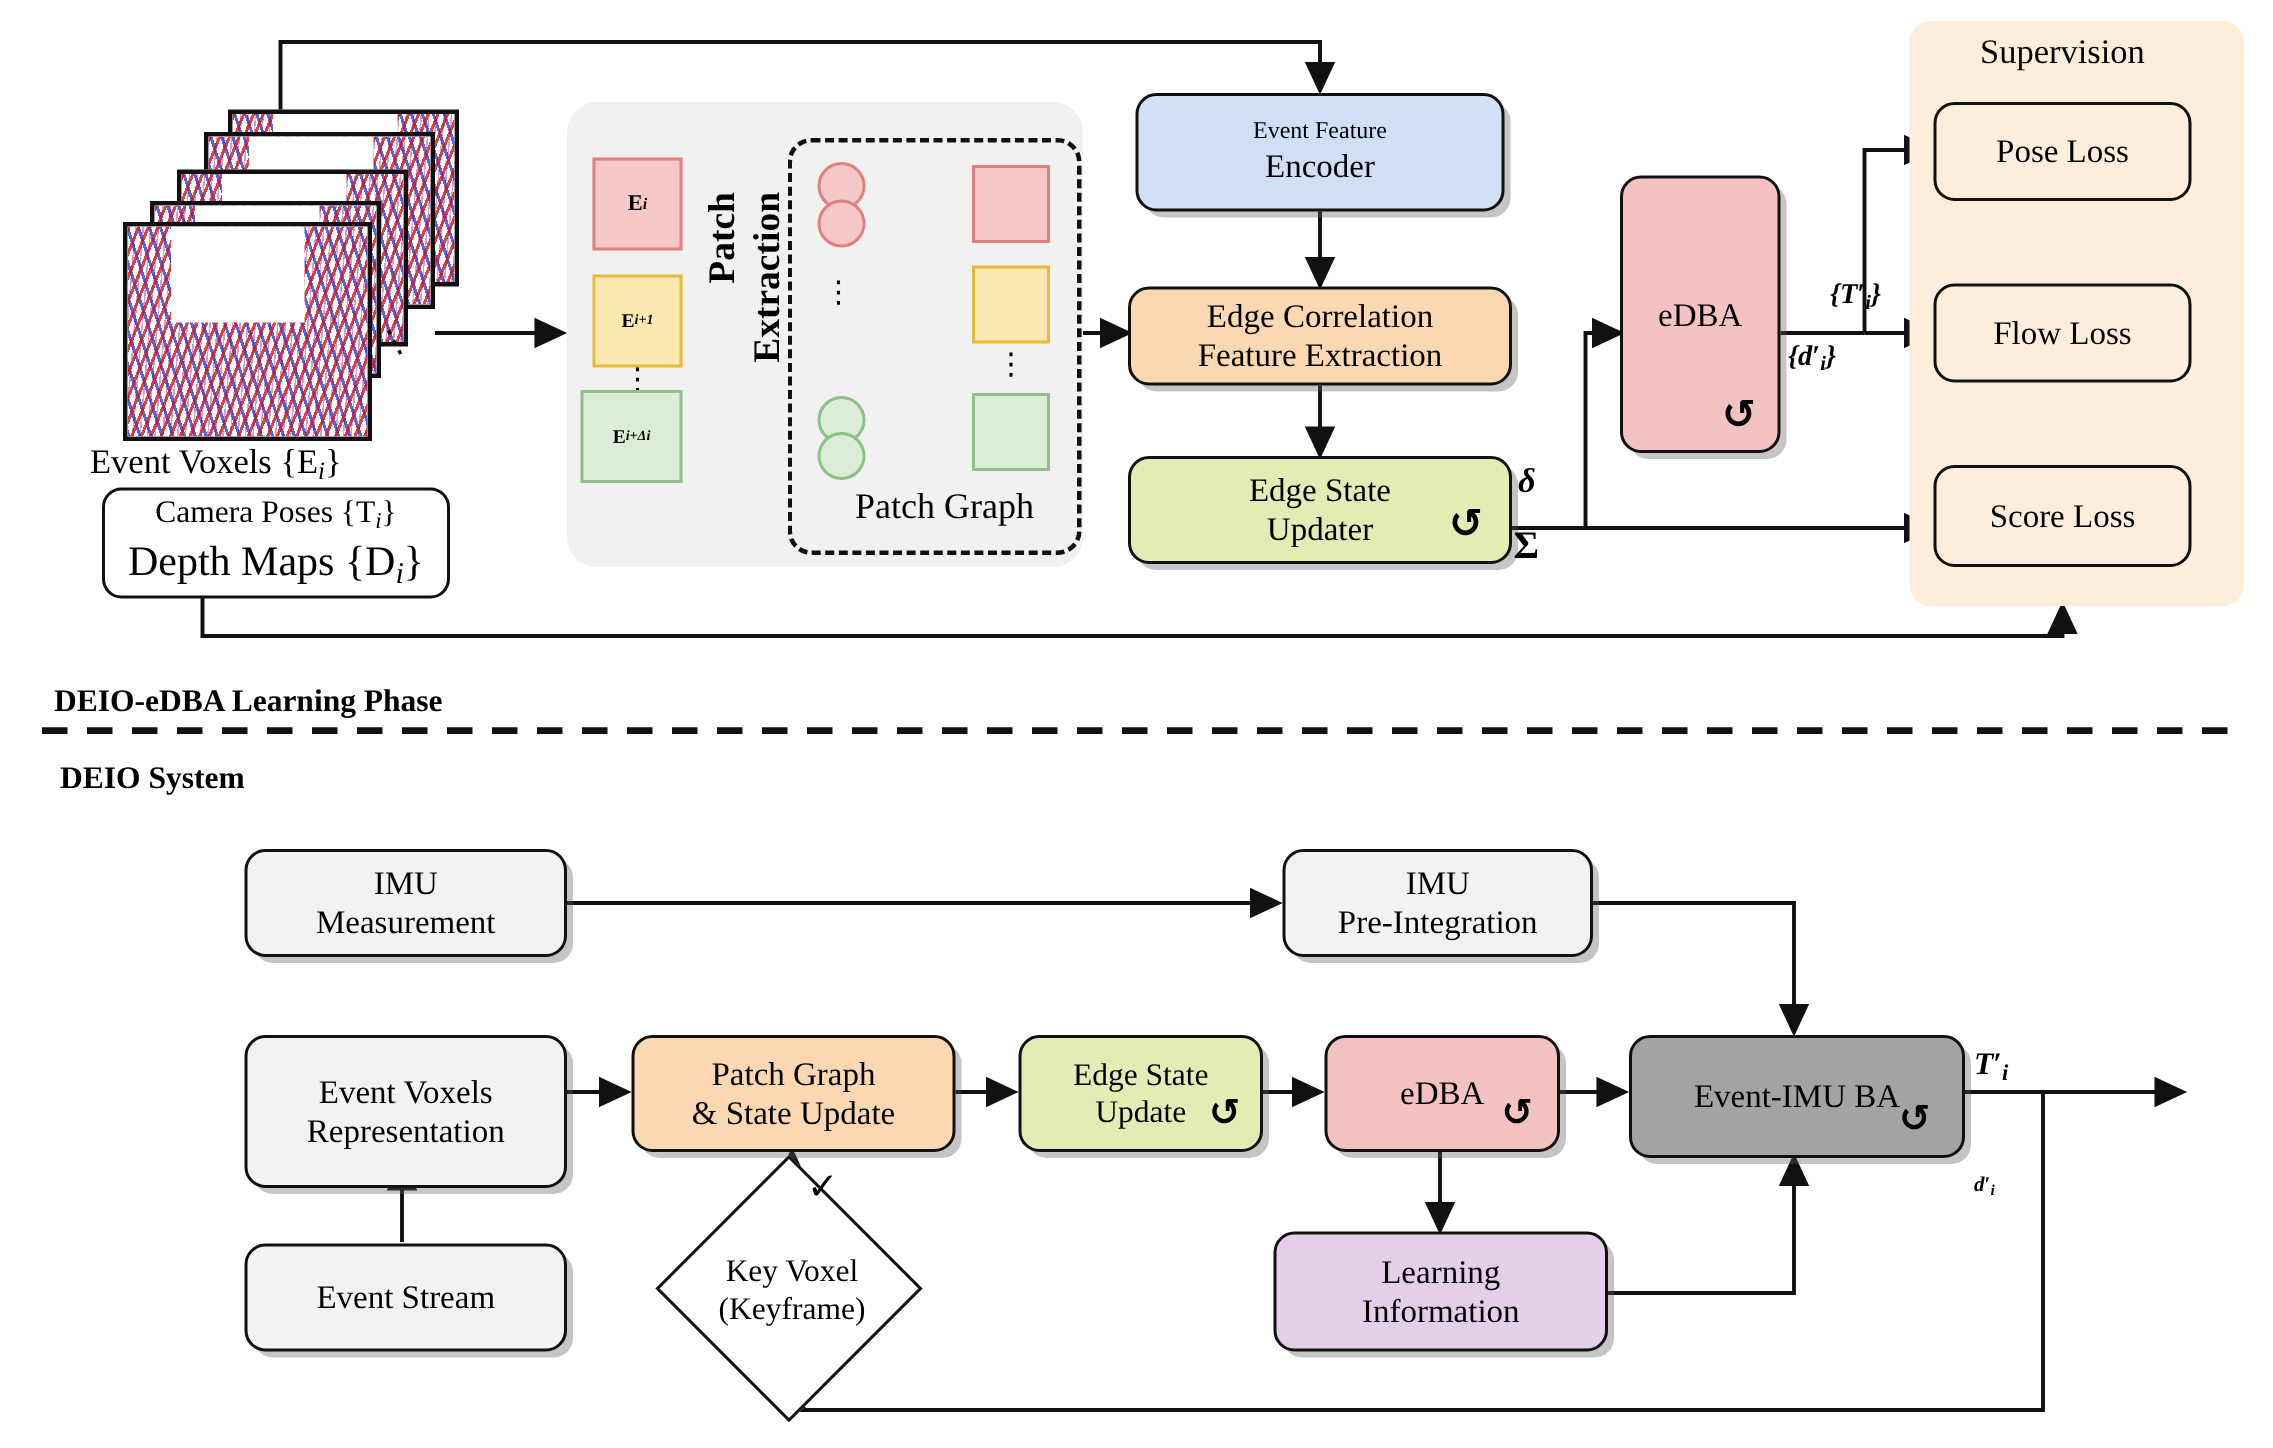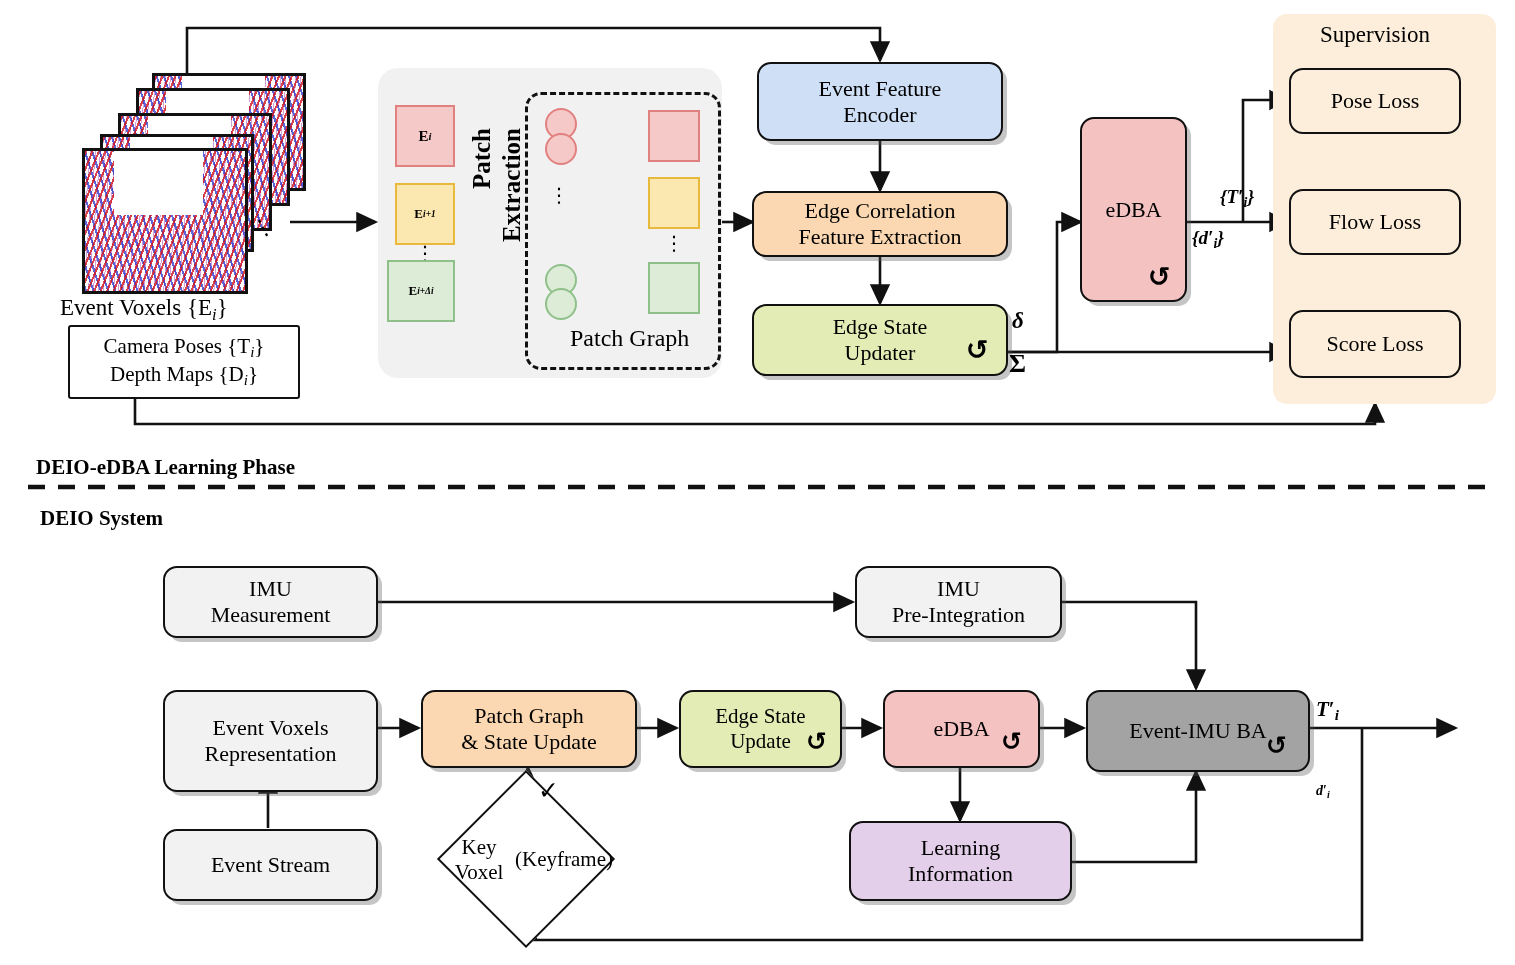--- a/index.html
+++ b/index.html
@@ -33,21 +33,21 @@
      background:
        repeating-linear-gradient(112deg, rgba(210,20,30,.80) 0 2px, rgba(255,255,255,0) 2px 6px),
        repeating-linear-gradient(72deg, rgba(30,40,200,.72) 0 2px, rgba(255,255,255,0) 2px 7px),
        repeating-linear-gradient(95deg, rgba(150,40,160,.45) 0 1px, rgba(255,255,255,0) 1px 5px),
        linear-gradient(#fff,#fff);}
   .vox .sky{position:absolute;left:18%;top:0;width:56%;height:46%;
      background:linear-gradient(#fff,#fff);}
 
   .diamond{position:absolute;box-sizing:border-box;border:2.6px solid #111;
      background:#fff;transform:rotate(45deg);}
-  .diamond-txt{position:absolute;display:flex;align-items:center;
+  .diamond-txt{position:absolute;display:flex;flex-direction:column;align-items:center;
      justify-content:center;text-align:center;line-height:1.2;}
 
   .loopicon{position:absolute;font-family:"DejaVu Sans",sans-serif;font-size:27px;
      font-weight:bold;line-height:1;}
   .mathi{font-size:.72em;vertical-align:-0.28em;font-style:italic;}
   .prime{font-style:normal;}
 </style>
 </head>
 <body>
 
@@ -152,23 +152,23 @@
   <div class="vox" style="left:82px;top:148px;width:160px;height:140px;">
     <div class="tex"></div>
       <div class="sky"></div>
     </div>
   <div class="dots" style="left:243px;top:222px;width:40px;font-size:22px;transform:rotate(-28deg);">⋮</div>
 
   <div class="lbl" style="left:60px;top:295px;font-size:23px;">
     <span>Event Voxels {E</span><span class="mathi">i</span><span>}</span>
   </div>
 
-  <div class="box plain" style="left:68px;top:325px;width:232px;height:74px;border-radius:3px;">
+  <div class="box plain" style="left:68px;top:325px;width:232px;height:74px;border-radius:13px;">
     <span class="ln" style="font-size:21px;"><span>Camera Poses {T</span><span class="mathi">i</span><span>}</span></span>
-    <span class="ln" style="font-size:21px;margin-top:0;"><span>Depth Maps {D</span><span class="mathi">i</span><span>}</span></span>
+    <span class="ln" style="font-size:28px;margin-top:0;"><span>Depth Maps {D</span><span class="mathi">i</span><span>}</span></span>
   </div>
 
   <div id="pe-panel" style="left:378px;top:68px;width:344px;height:310px;"></div>
 
   <div class="vert" style="left:468px;top:128px;font-weight:600;">
     <span>Patch</span>
   </div>
   <div class="vert" style="left:498px;top:128px;font-weight:600;">
     <span>Extraction</span>
   </div>
@@ -200,21 +200,21 @@
       background:#dcecd6;border:2.4px solid #8fc08a;"></div>
 
   <div class="sq" style="left:648px;top:110px;width:52px;height:52px;background:#f6c9c9;border-color:#e0807f;"></div>
   <div class="sq" style="left:648px;top:177px;width:52px;height:52px;background:#fbe7b0;border-color:#e8b93c;"></div>
   <div class="dots" style="left:654px;top:238px;width:40px;font-size:20px;">⋮</div>
   <div class="sq" style="left:648px;top:262px;width:52px;height:52px;background:#dcecd6;border-color:#8fc08a;"></div>
 
   <div class="lbl" style="left:570px;top:325px;font-size:24px;">Patch Graph</div>
 
   <div class="box" style="left:757px;top:62px;width:246px;height:79px;background:#cfe0f6;">
-    <span class="ln" style="font-size:22px;">Event Feature</span>
+    <span class="ln" style="font-size:16px;">Event Feature</span>
     <span class="ln" style="font-size:22px;">Encoder</span>
   </div>
 
   <div class="box" style="left:752px;top:191px;width:256px;height:66px;background:#fbd8b2;">
     <span class="ln" style="font-size:22px;">Edge Correlation</span>
     <span class="ln" style="font-size:22px;">Feature Extraction</span>
   </div>
 
   <div class="box" style="left:752px;top:304px;width:256px;height:72px;background:#e2ecb4;">
     <span class="ln" style="font-size:22px;">Edge State</span>

